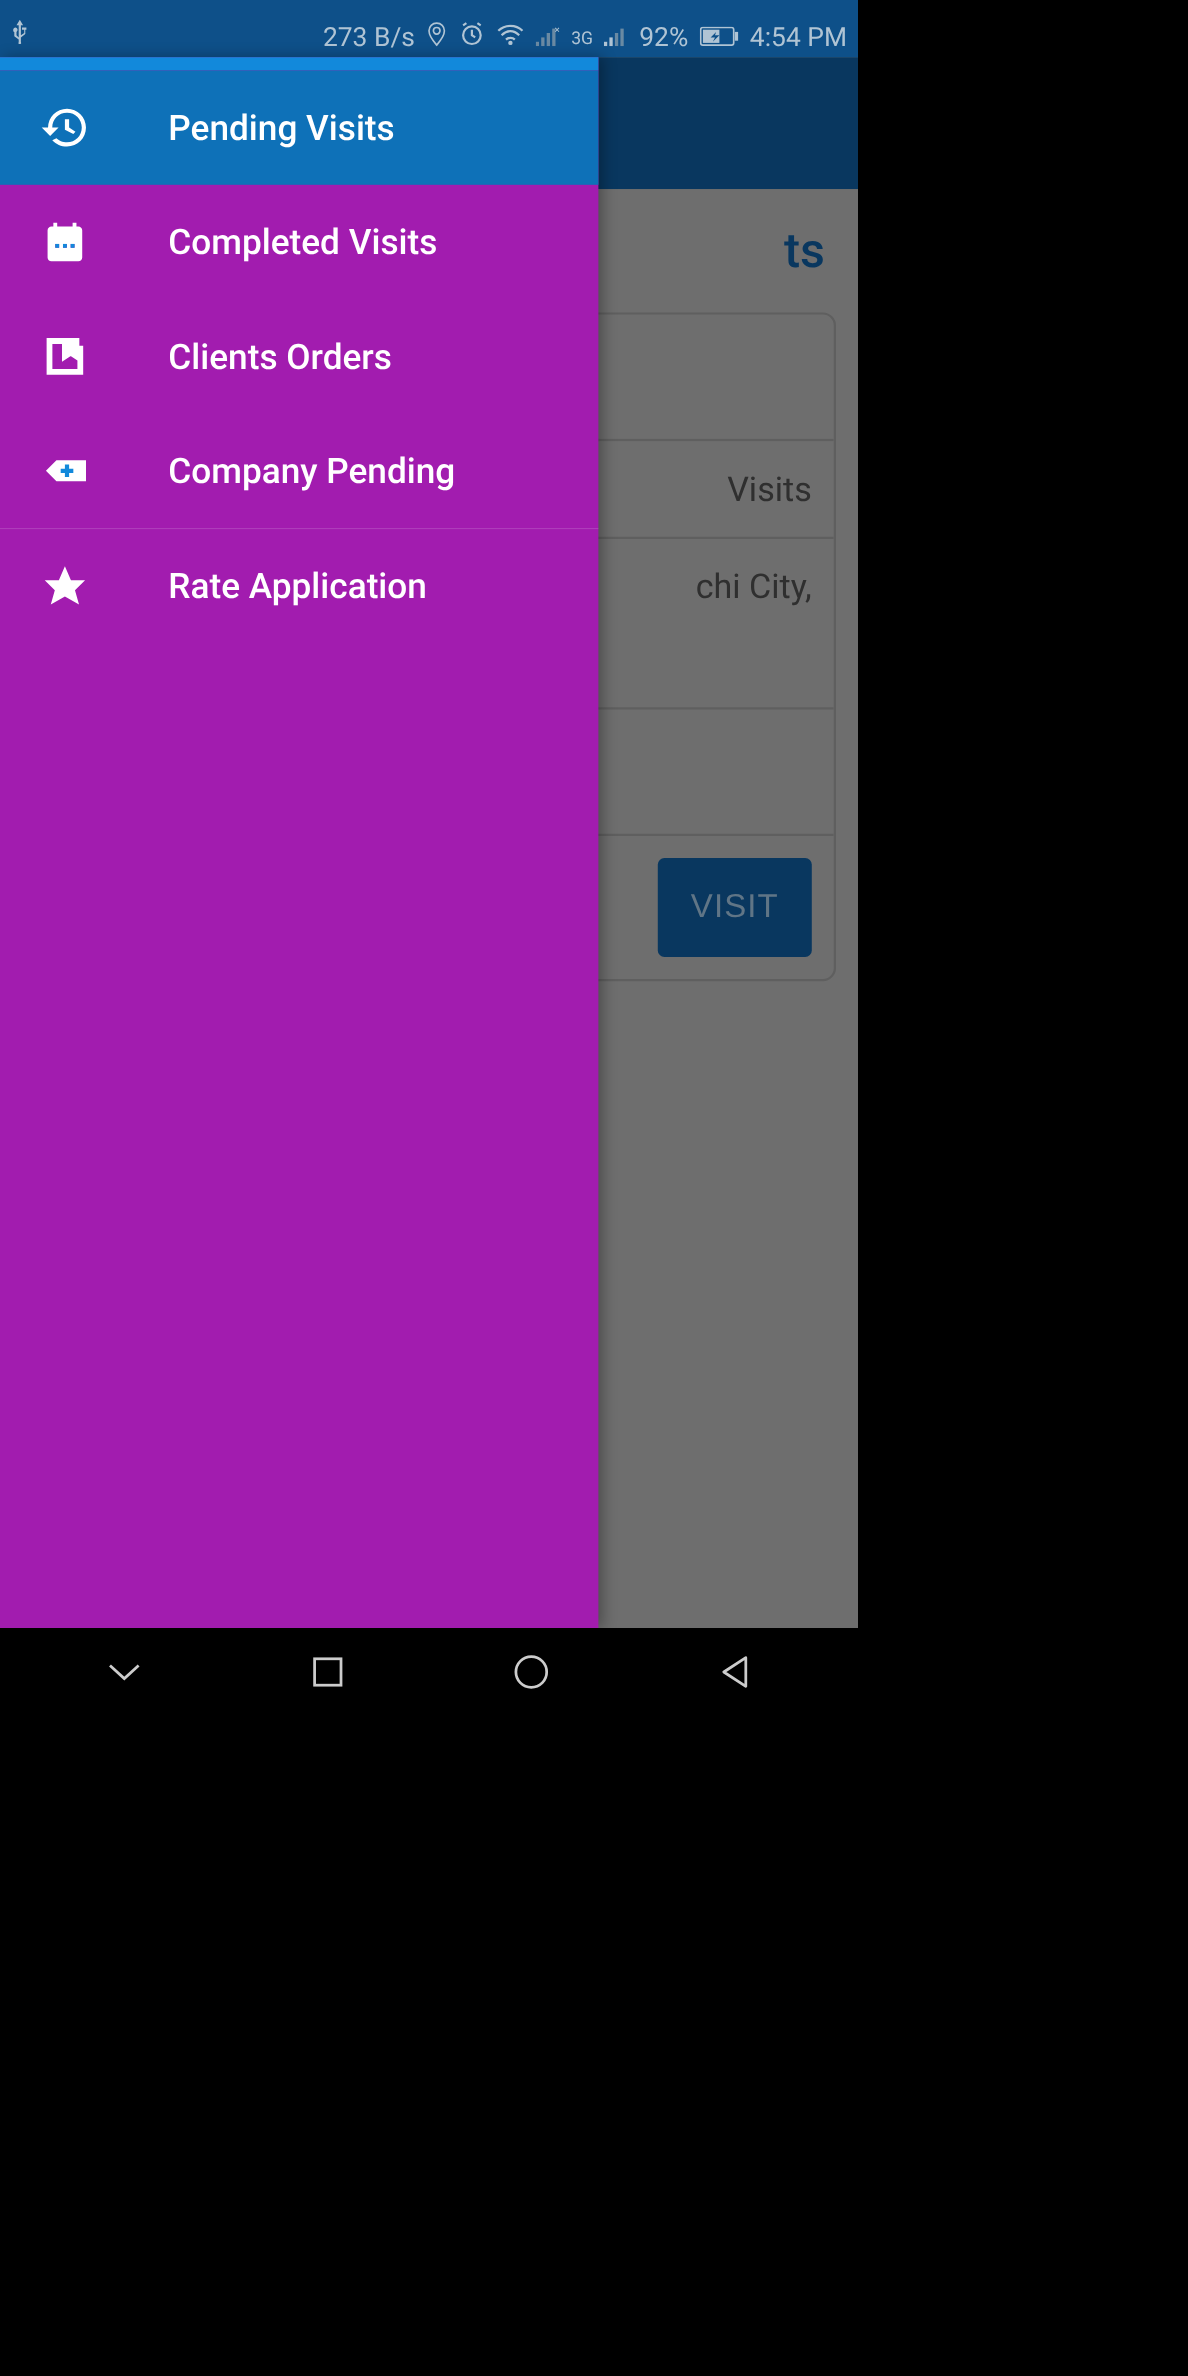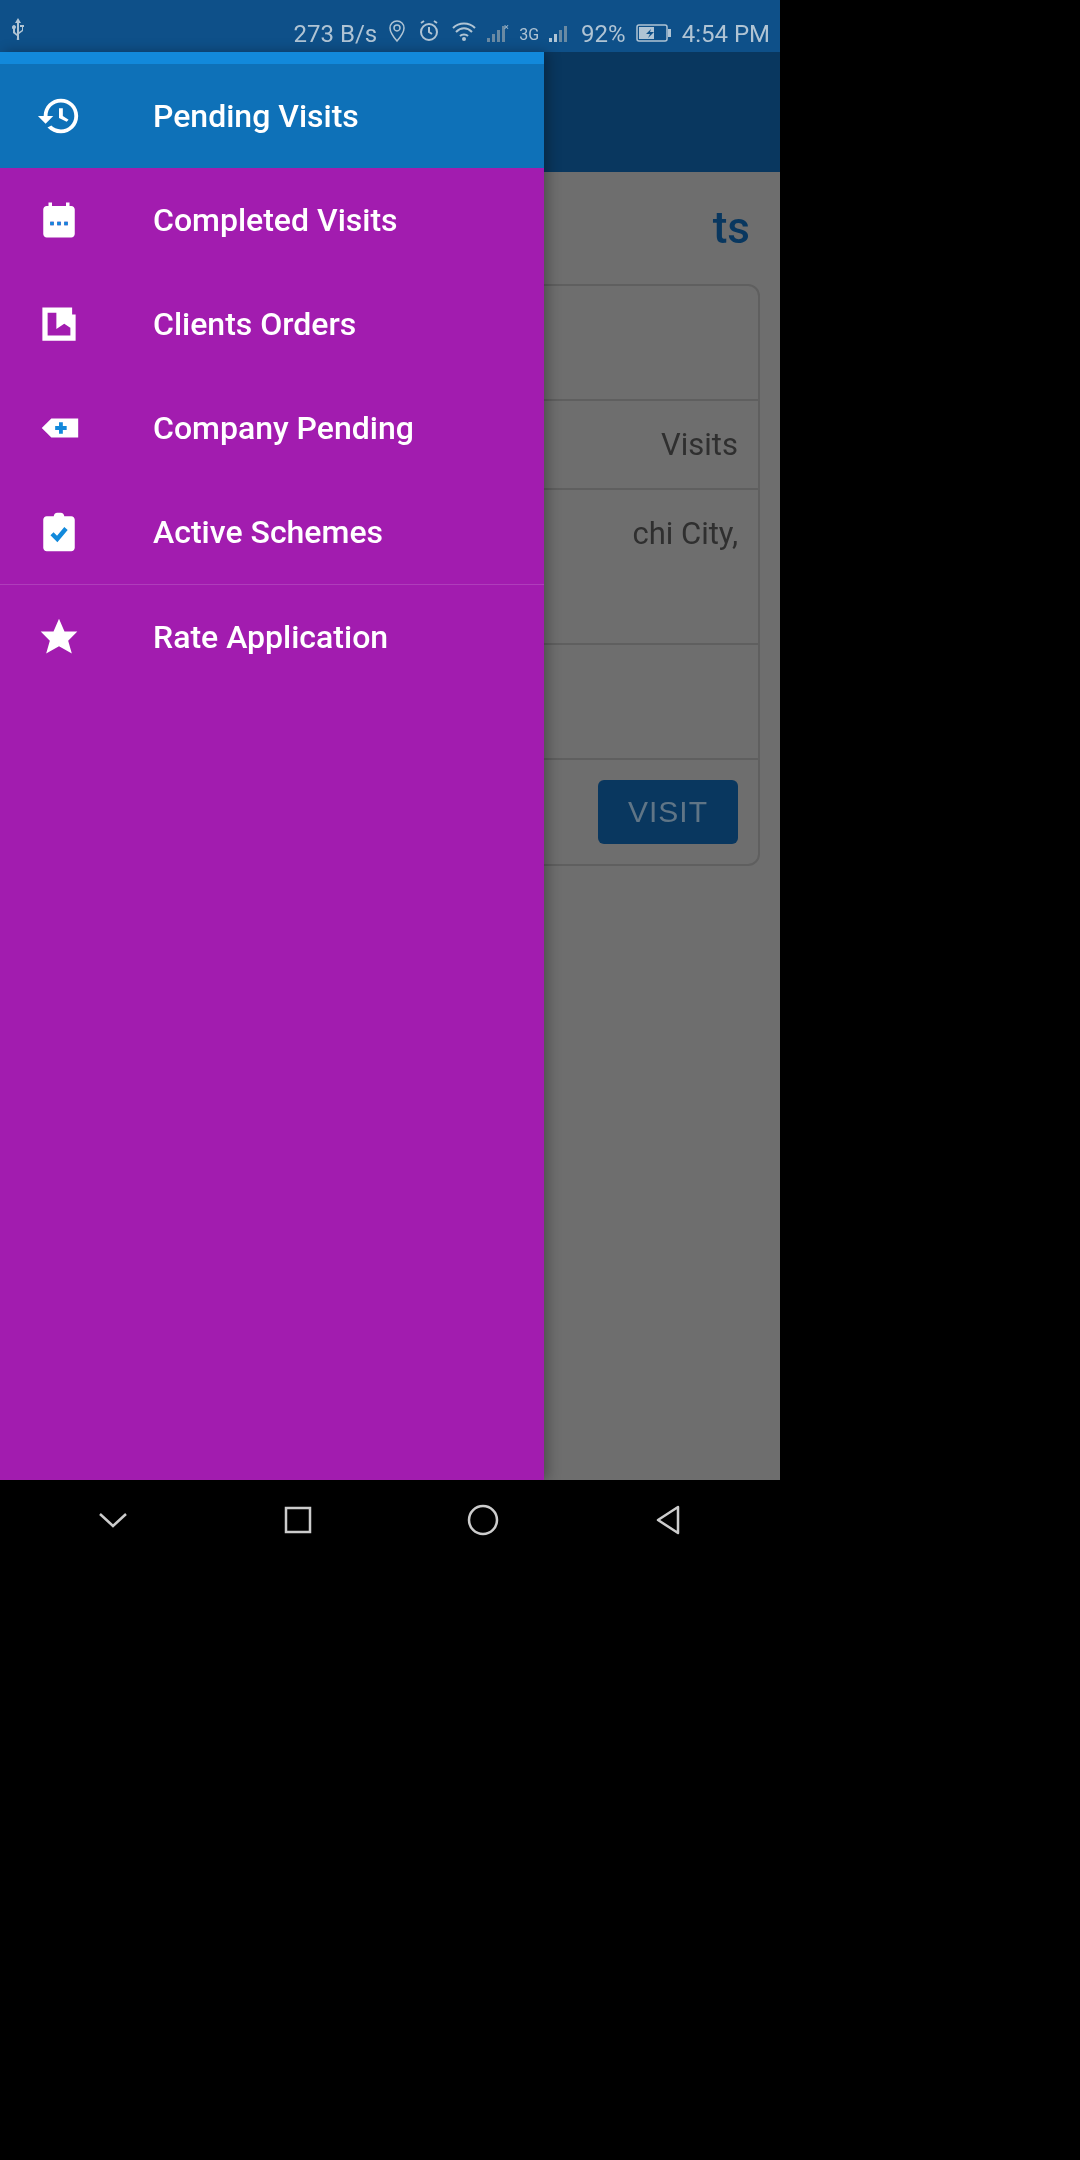--- a/index.html
+++ b/index.html
@@ -76,21 +76,21 @@
     }
     .card-action {
       padding: 20px;
       display: flex;
       justify-content: flex-end;
     }
     .visit-btn {
       background: #0e5089;
       color: #8aa8c0;
       border: none;
-      padding: 15px 30px;
+      padding: 28px 30px;
       font-size: 30px;
       font-weight: 500;
       border-radius: 6px;
       letter-spacing: 1px;
     }
     .drawer-overlay {
       position: absolute;
       top: 52px;
       left: 0;
       right: 0;
@@ -282,29 +282,20 @@
   <div class="drawer-item">
     <span class="drawer-icon">
       <svg width="46" height="46" viewBox="0 0 24 24" fill="#fff">
         <path d="M22 7 L8 7 L3 12 L8 17 L22 17 C22 17 22 7 22 7 Z" fill="#fff"></path>
         <path d="M13 9 L13 15 M10 12 L16 12" stroke="#1289db" stroke-width="2"></path>
       </svg>
     </span>
     <span>Company Pending</span>
   </div>
 
-  <div class="drawer-item">
-    <span class="drawer-icon">
-      <svg width="42" height="46" viewBox="0 0 24 24" fill="#fff">
-        <path d="M19 3 L15 3 C15 1.9 14.1 1 13 1 L11 1 C9.9 1 9 1.9 9 3 L5 3 C3.9 3 3 3.9 3 5 L3 21 C3 22.1 3.9 23 5 23 L19 23 C20.1 23 21 22.1 21 21 L21 5 C21 3.9 20.1 3 19 3 Z" fill="#fff"></path>
-        <path d="M8 13 L11 16 L16 10" stroke="#1289db" stroke-width="2.5" fill="none"></path>
-      </svg>
-    </span>
-    <span>Active Schemes</span>
-  </div>
 
 
   <div class="drawer-divider"></div>
 
   <div class="drawer-item">
     <span class="drawer-icon">
       <svg width="44" height="44" viewBox="0 0 24 24" fill="#fff">
         <path d="M12 2 L15 9 L22 9 L17 14 L19 21 L12 17 L5 21 L7 14 L2 9 L9 9 Z" fill="#fff"></path>
       </svg>
     </span>

